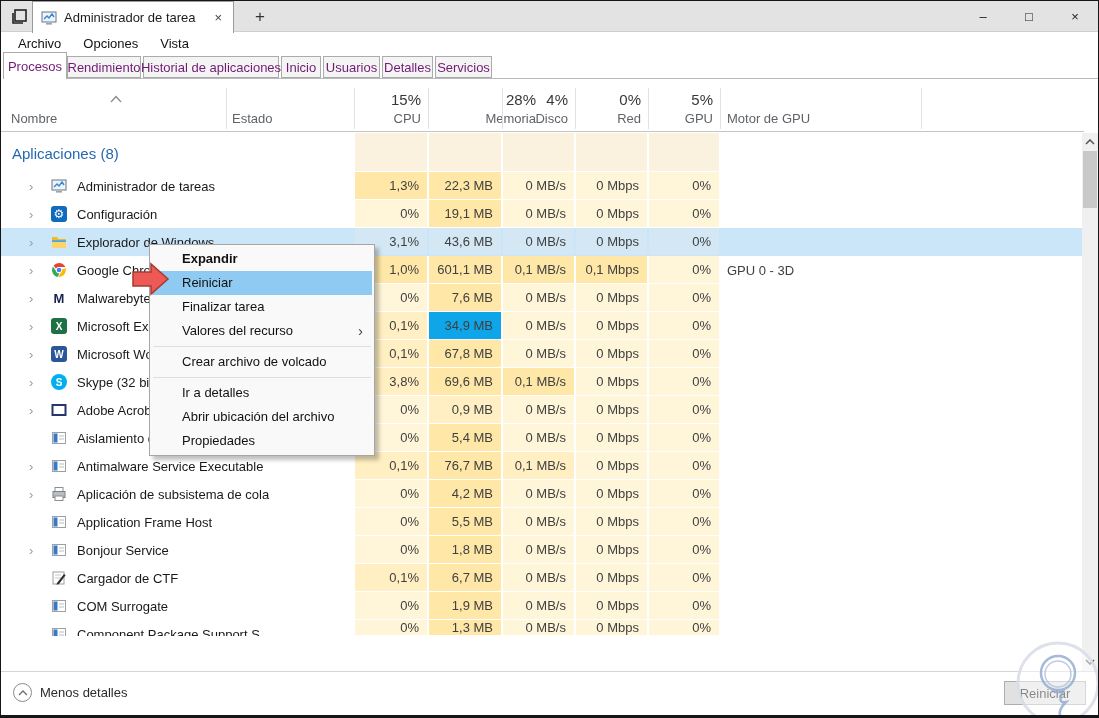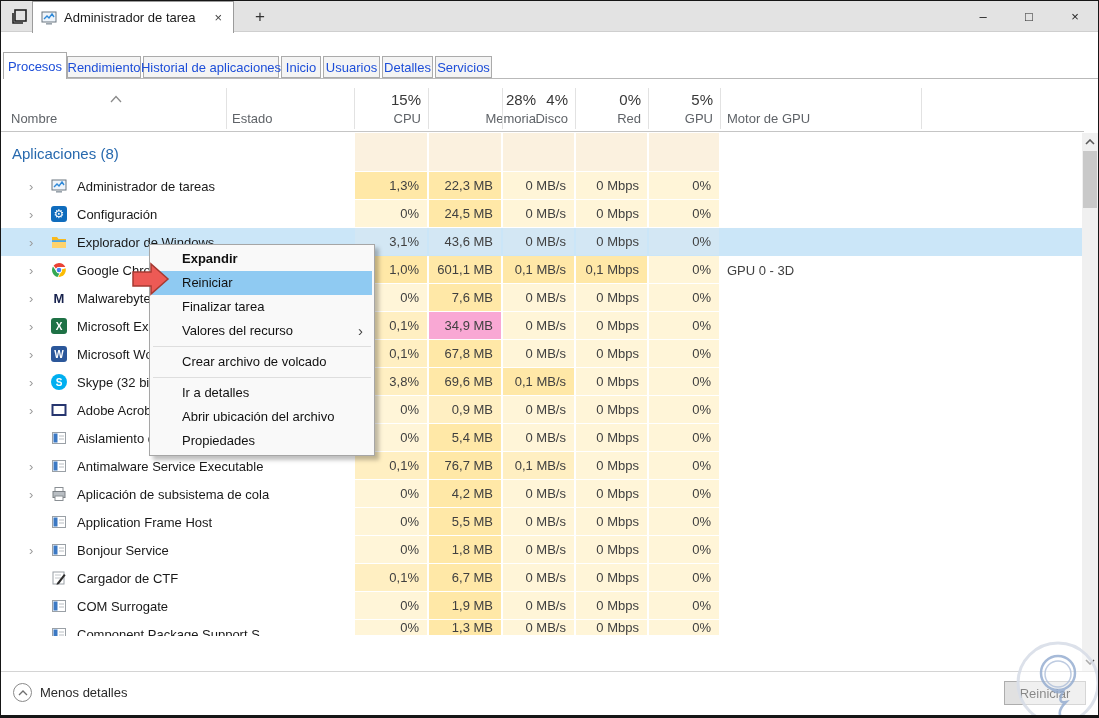--- a/index.html
+++ b/index.html
@@ -20,21 +20,21 @@
   .tclose{font-size:13px;color:#444;padding:0 3px;}
   .newtab{position:absolute;left:248px;top:6px;font-size:17px;color:#333;padding:0 6px;}
   .wctl{position:absolute;top:0;height:31px;width:46px;display:flex;align-items:center;justify-content:center;font-size:13px;color:#222;}
   
   .menubar{position:absolute;left:0;top:32px;width:100%;height:21px;background:#fff;display:flex;align-items:center;padding-left:10px;}
   .menubar .mi{font-size:13px;color:#111;padding:2px 7px;margin-right:8px;}
   
   .tabstrip{position:absolute;left:2px;top:51px;width:1095px;height:27px;}
   .tabstrip .baseline{position:absolute;left:0;bottom:0;width:100%;height:1px;background:#b9b9b9;}
   .wtab{position:absolute;top:4px;height:22px;background:#f4f4f4;border:1px solid #ababab;
-    font-size:13px;color:#1d4ed8;display:flex;align-items:center;padding:0 8px;white-space:nowrap;}
+    font-size:13px;color:#701a75;display:flex;align-items:center;padding:0 8px;white-space:nowrap;}
   .wtab.active{top:0;height:27px;background:#fff;border-bottom:none;z-index:2;padding:0 10px;}
   
   .thead{position:absolute;left:0;top:85px;width:1083px;height:46px;background:#fff;border-bottom:1px solid #c5c5c5;}
   .vsep{position:absolute;top:2px;bottom:2px;width:1px;background:#e2e2e2;}
   .hname{position:absolute;bottom:5px;font-size:13px;color:#5f6368;white-space:nowrap;}
   .hmet{position:absolute;top:0;height:100%;}
   .hmet .pct{position:absolute;top:5px;right:7px;font-size:15px;color:#383838;}
   .hmet .lbl{position:absolute;bottom:5px;right:7px;font-size:13px;color:#5f6368;}
   .sortcaret{position:absolute;left:108px;top:3px;}
   
@@ -94,20 +94,25 @@
       </span>
       <span class="ttl">Administrador de tarea</span>
       <span class="tclose">×</span>
     </div>
     <div class="newtab">+</div>
     <div class="wctl" style="right:92px">–</div>
     <div class="wctl" style="right:46px">□</div>
     <div class="wctl" style="right:0">×</div>
   </div>
 
+  <div class="menubar">
+    <span class="mi">Archivo</span>
+    <span class="mi">Opciones</span>
+    <span class="mi">Vista</span>
+  </div>
 
   <div class="tabstrip">
     <div class="baseline"></div>
     <div id="wtabs">
         <div class="wtab active" style="left: 0px; width: 64px; justify-content: center;">Procesos</div>
         <div class="wtab" style="left: 64px; width: 74px; justify-content: center;">Rendimiento</div>
         <div class="wtab" style="left: 140px; width: 136px; justify-content: center;">Historial de aplicaciones</div>
         <div class="wtab" style="left: 278px; width: 40px; justify-content: center;">Inicio</div>
         <div class="wtab" style="left: 320px; width: 57px; justify-content: center;">Usuarios</div>
         <div class="wtab" style="left: 379px; width: 51px; justify-content: center;">Detalles</div>
@@ -183,21 +188,21 @@
         <div class="cell" style="left: 575px; width: 71px; background: rgb(255, 245, 216);">0 Mbps</div>
         <div class="cell" style="left: 648px; width: 70px; background: rgb(255, 245, 216);">0%</div>
       </div>
       <div class="row" style="height: 28px;">
         <span class="chev">›</span>
         <span class="picon">
           <span class="badge" style="background:#0f6cbd;font-size:12px">⚙</span>
         </span>
         <span class="pname">Configuración</span>
         <div class="cell" style="left: 354px; width: 72px; background: rgb(255, 245, 216);">0%</div>
-        <div class="cell" style="left: 428px; width: 72px; background: rgb(255, 232, 167);">24,5 MB</div>
+        <div class="cell" style="left: 428px; width: 72px; background: rgb(255, 232, 167);">19,1 MB</div>
         <div class="cell" style="left: 502px; width: 71px; background: rgb(255, 245, 216);">0 MB/s</div>
         <div class="cell" style="left: 575px; width: 71px; background: rgb(255, 245, 216);">0 Mbps</div>
         <div class="cell" style="left: 648px; width: 70px; background: rgb(255, 245, 216);">0%</div>
       </div>
       <div class="row sel" style="height: 28px;">
         <span class="chev">›</span>
         <span class="picon">
           <svg width="16" height="16" viewBox="0 0 16 16">
             <path d="M1 3 h5 l1.5 2 H15 v9 H1 z" fill="#f8b91e"></path>
             <path d="M1 6.2 h14 v1.8 H1 z" fill="#49a7e9"></path>
@@ -243,21 +248,21 @@
         <div class="cell" style="left: 575px; width: 71px; background: rgb(255, 245, 216);">0 Mbps</div>
         <div class="cell" style="left: 648px; width: 70px; background: rgb(255, 245, 216);">0%</div>
       </div>
       <div class="row" style="height: 28px;">
         <span class="chev">›</span>
         <span class="picon">
           <span class="badge" style="background:#1e7145">X</span>
         </span>
         <span class="pname">Microsoft Excel (3</span>
         <div class="cell" style="left: 354px; width: 72px; background: rgb(255, 239, 194);">0,1%</div>
-        <div class="cell" style="left: 428px; width: 72px; background: #f9a8d4;">34,9 MB</div>
+        <div class="cell" style="left: 428px; width: 72px; background: #0ea5e9;">34,9 MB</div>
         <div class="cell" style="left: 502px; width: 71px; background: rgb(255, 245, 216);">0 MB/s</div>
         <div class="cell" style="left: 575px; width: 71px; background: rgb(255, 245, 216);">0 Mbps</div>
         <div class="cell" style="left: 648px; width: 70px; background: rgb(255, 245, 216);">0%</div>
       </div>
       <div class="row" style="height: 28px;">
         <span class="chev">›</span>
         <span class="picon">
           <span class="badge" style="background:#2b579a">W</span>
         </span>
         <span class="pname">Microsoft Word (</span>

